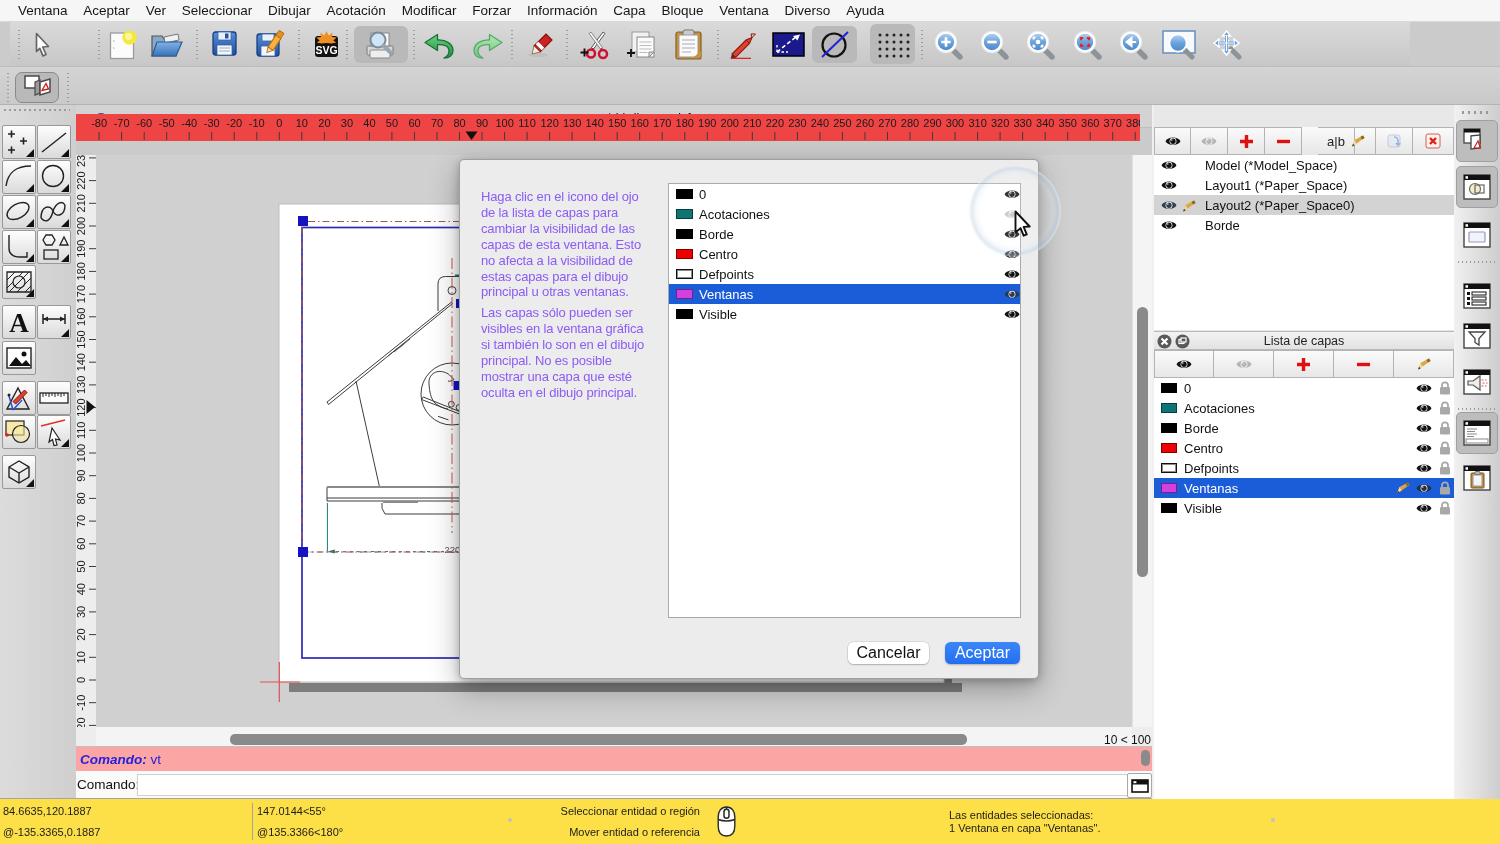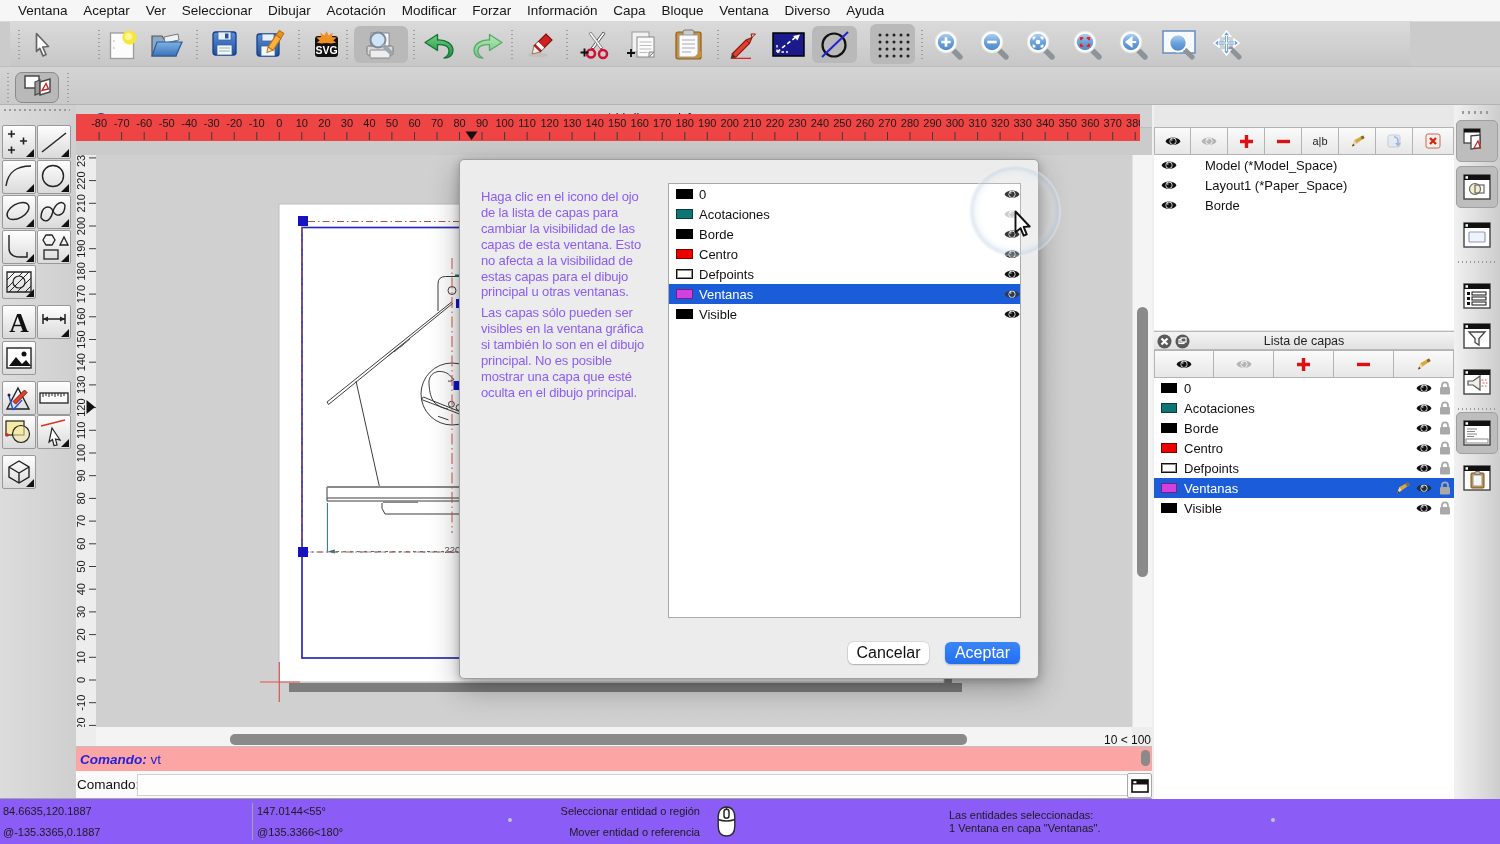--- a/index.html
+++ b/index.html
@@ -10,21 +10,21 @@
 #toolbar2{left:0;top:66px;width:1500px;height:39px;background:linear-gradient(#d4d4d4,#c9c9c9);border-top:1px solid #bdbdbd;border-bottom:1px solid #b3b3b3}
 #palette{left:0;top:105px;width:76px;height:695px;background:linear-gradient(90deg,#dcdcdc,#cfcfcf)}
 #tabbar{left:76px;top:105px;width:1078px;height:23px;background:#d3d3d3;border-bottom:1px solid #bdbdbd}
 #hruler{left:76px;top:114px;width:1064px;height:27px;background:#ef4444}
 #vruler{left:76px;top:155px;width:20px;height:572px;background:#ededed}
 #canvas{left:96px;top:155px;width:1036px;height:572px;background-color:#d0d0d0;background-image:radial-gradient(circle 1px,#dadada 0,#dadada .7px,transparent 1px);background-size:22.4px 22.7px;background-position:3.8px 2.9px}
 #vscroll{left:1132px;top:155px;width:20px;height:572px;background:#f4f4f4;border-left:1px solid #e2e2e2}
 #hscrollrow{left:76px;top:727px;width:1076px;height:19px;background:#ededed}
 #cmdhist{left:76px;top:746px;width:1076px;height:25px;background:#fca5a5;border-top:1px solid #c0c0c0;font-size:13px;display:flex;align-items:center}
 #cmdinput{left:76px;top:771px;width:1076px;height:27px;background:#fafafa;font-size:13px}
-#statusbar{left:0;top:798px;width:1500px;height:46px;background:#8b5cf6;border-top:1px solid #a5a5a5;font-size:11px;color:#1c1c1c}
+#statusbar{left:0;top:798px;width:1500px;height:46px;background:#fde047;border-top:1px solid #a5a5a5;font-size:11px;color:#1c1c1c}
 #dock{left:1154px;top:105px;width:300px;height:694px;background:#e8e8e8}
 #strip{left:1454px;top:105px;width:46px;height:694px;background:linear-gradient(90deg,#f1f1f1,#cdcdcd)}
 .ptitle{height:19px;background:linear-gradient(#f3f3f3,#e2e2e2);border:1px solid #b9b9b9;border-left:none;border-right:none;text-align:center;font-size:12.5px;color:#222;line-height:18px;position:relative}
 #dialog{left:459px;top:159px;width:580px;height:520px;background:#ececec;border:1px solid #9f9f9f;border-radius:5px;box-shadow:0 10px 30px rgba(0,0,0,.3),0 2px 8px rgba(0,0,0,.22)}
 .dtext{position:absolute;left:21px;width:182px;font-size:13px;line-height:15.9px;color:#8b5cf6;letter-spacing:-.15px}
 #dlglist{position:absolute;left:208px;top:23px;width:353px;height:435px;background:#fff;border:1px solid #a9a9a9}
 .drow{position:relative;height:20px;display:flex;align-items:center;font-size:13px;color:#111}
 .swatch{width:17px;height:10px;margin-left:7px;margin-right:6px;flex:none;box-shadow:inset 0 0 0 1px rgba(0,0,0,.45)}
 .deye{position:absolute;left:335px}
 #halo{left:969px;top:165px;width:92px;height:92px;border-radius:50%;background:radial-gradient(circle,rgba(255,255,255,.15) 0 52%,rgba(228,237,245,.3) 60%,rgba(186,205,223,.42) 66%,rgba(240,246,251,.5) 71%,rgba(168,191,212,.5) 75%,rgba(238,244,249,.5) 79%,rgba(152,178,203,.55) 84%,rgba(235,242,248,.5) 87%,rgba(143,170,196,.55) 91%,rgba(205,219,233,.42) 95%,rgba(170,193,216,0) 100%)}
@@ -691,21 +691,21 @@
 <div class="pbtn" style="left:74px;width:37px">
         <svg width="15" height="15" viewBox="0 0 15 15">
           <path d="M7.5,1 v13 M1,7.5 h13" stroke="#dd1111" stroke-width="3.4"></path>
         </svg>
       </div>
 <div class="pbtn" style="left:111px;width:37px">
         <svg width="15" height="15" viewBox="0 0 15 15">
           <path d="M1,7.5 h13" stroke="#dd1111" stroke-width="3.4"></path>
         </svg>
       </div>
-<div class="pbtn" style="left:148px;width:37px;font-size:11px;color:#222">a|b</div>
+<div class="pbtn" style="left:164px;width:37px;font-size:13px;color:#222">a|b</div>
 <div class="pbtn" style="left:185px;width:37px">
         <svg width="15" height="14" viewBox="0 0 15 14">
           <use href="#pencilG"></use>
         </svg>
       </div>
 <div class="pbtn" style="left:222px;width:37px">
         <svg width="16" height="16" viewBox="0 0 16 16" opacity=".55">
           <rect x="2" y="2" width="12" height="12" rx="2" fill="#dce6f4" stroke="#aab"></rect>
           <path d="M8,4 q4,0 4,4 l0,3" fill="none" stroke="#5588cc" stroke-width="1.6"></path>
           <path d="M12,13.5 l-3,-3.5 6,0 z" fill="#5588cc"></path>
@@ -723,20 +723,29 @@
         <svg class="peye" width="16" height="12" viewBox="0 0 16 12" color="#111">
           <use href="#eyeB"></use>
         </svg>
         <span style="margin-left:51px">Model (*Model_Space)</span>
       </div>
 <div class="prow">
         <svg class="peye" width="16" height="12" viewBox="0 0 16 12" color="#111">
           <use href="#eyeB"></use>
         </svg>
         <span style="margin-left:51px">Layout1 (*Paper_Space)</span>
+      </div>
+<div class="prow" style="background:#d3d3d3">
+        <svg class="peye" width="16" height="12" viewBox="0 0 16 12" color="#2f3f50">
+          <use href="#eyeB"></use>
+        </svg>
+        <svg style="position:absolute;left:27px;top:4px" width="15" height="14" viewBox="0 0 15 14">
+          <use href="#pencilG"></use>
+        </svg>
+        <span style="margin-left:51px">Layout2 (*Paper_Space0)</span>
       </div>
 <div class="prow">
         <svg class="peye" width="16" height="12" viewBox="0 0 16 12" color="#111">
           <use href="#eyeB"></use>
         </svg>
         <span style="margin-left:51px">Borde</span>
       </div>
 </div>
 <div class="ptitle" style="position:absolute;left:0;top:226px;width:300px">Lista de capas
 <svg style="position:absolute;left:3px;top:2px" width="34" height="15" viewBox="0 0 34 15">

